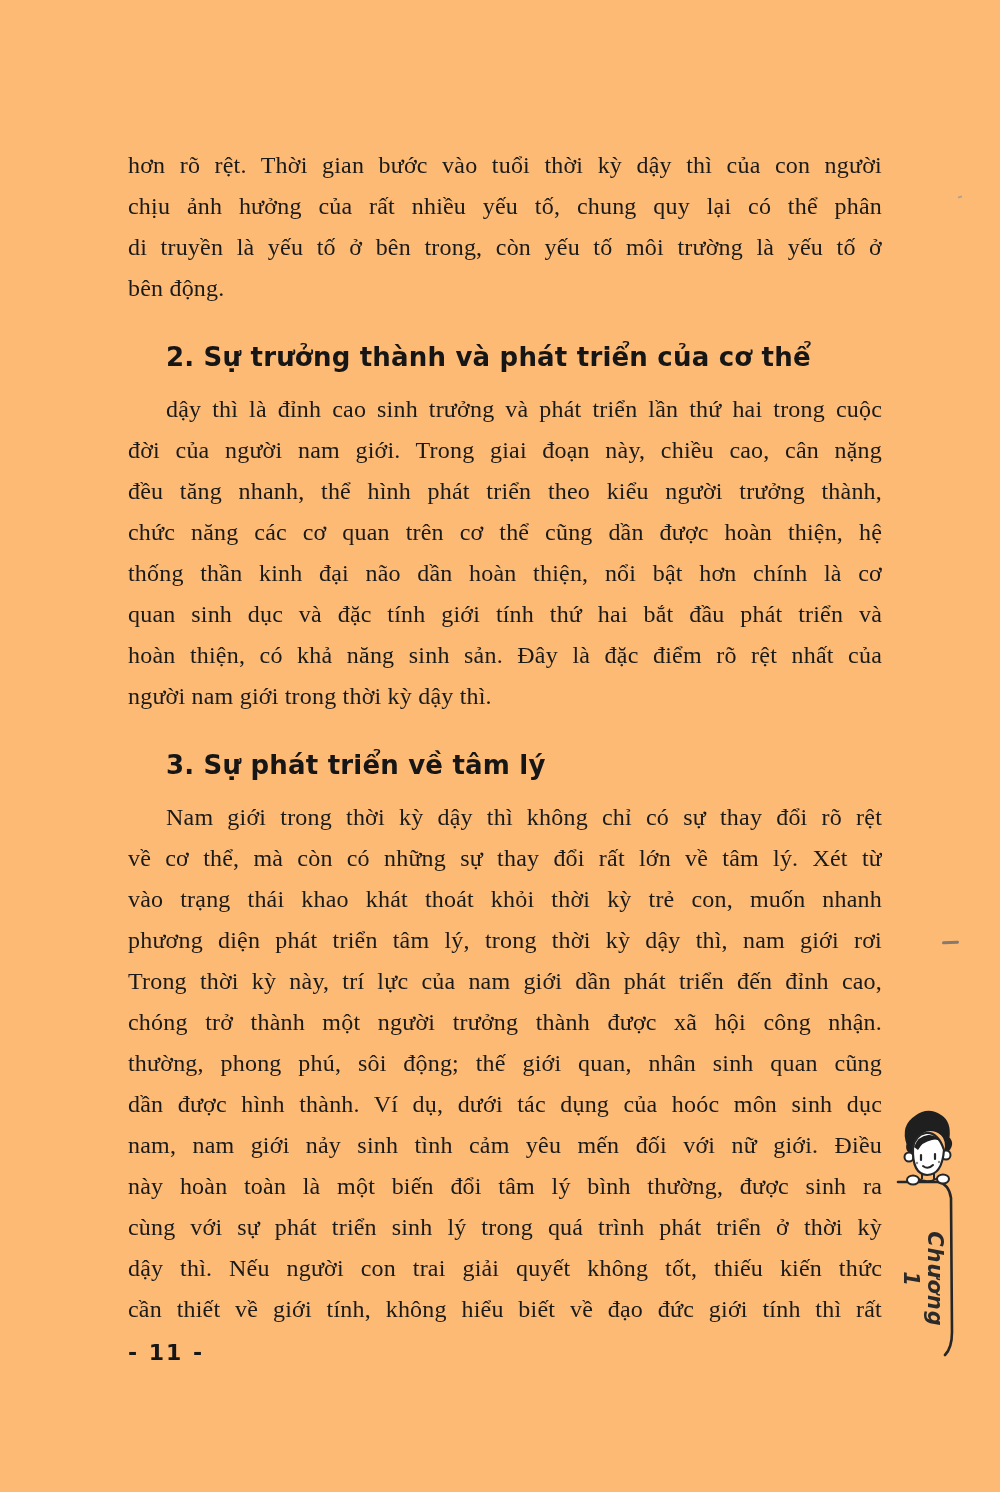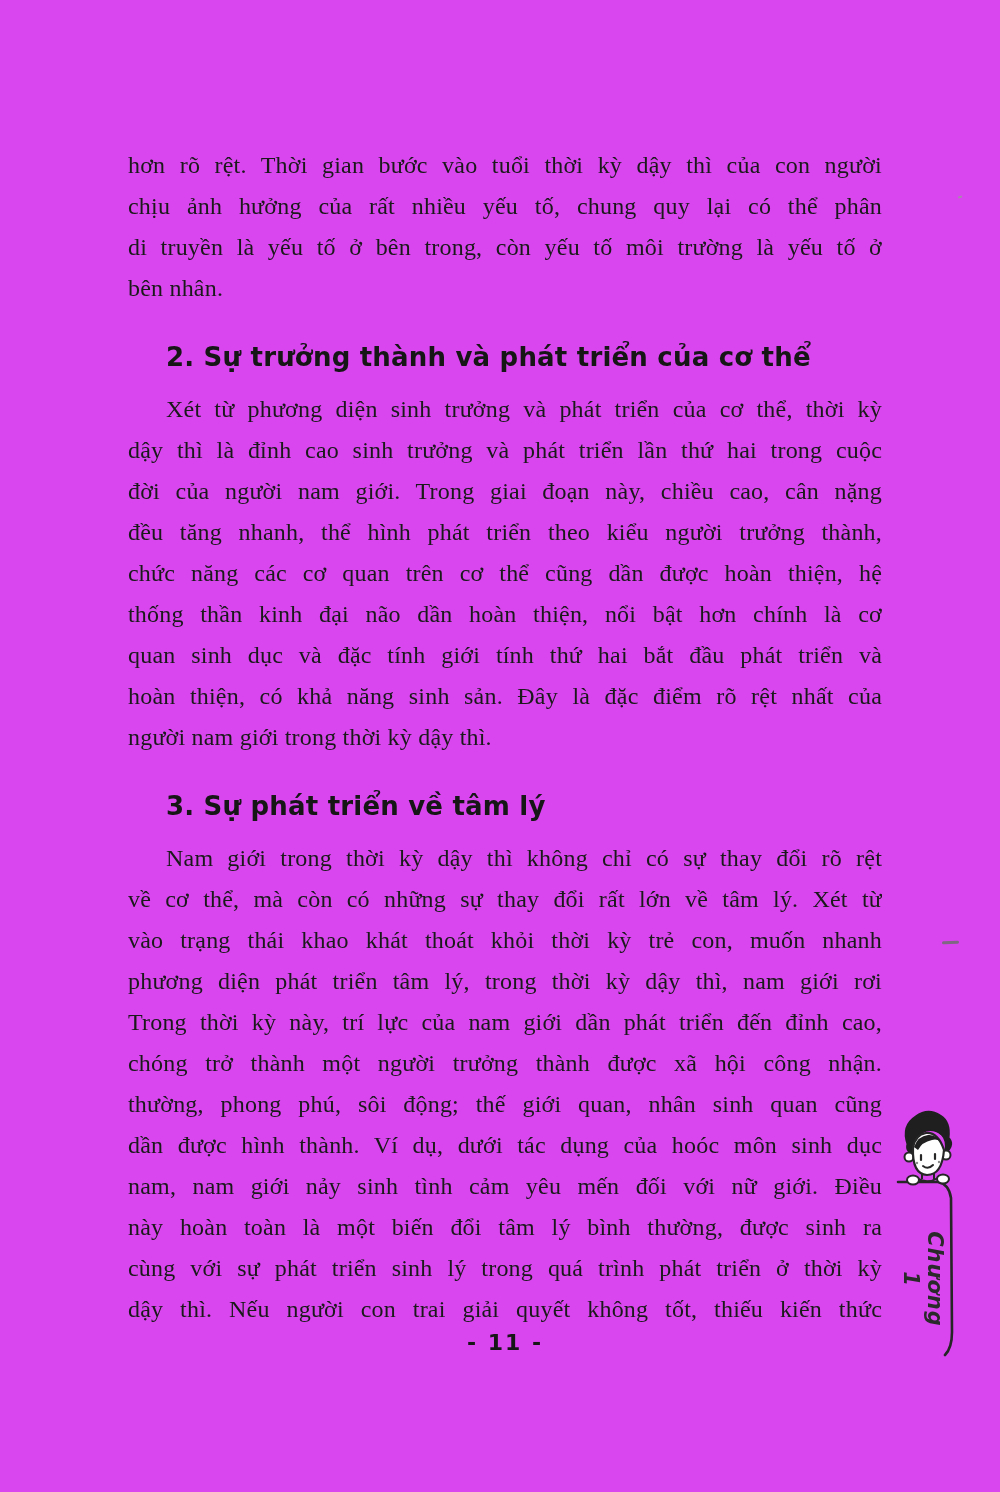--- a/index.html
+++ b/index.html
@@ -1,21 +1,21 @@
 <!DOCTYPE html>
 <html><head>
 <meta charset="utf-8">
 <style>
   html, body { margin: 0; padding: 0; background: #e8e8e8; }
   .page {
     position: relative;
     width: 1000px;
     height: 1492px;
     margin: 0 auto;
-    background: #d946ef;
+    background: #fdba74;
     color: #1a1a1a;
     overflow: hidden;
     font-family: "Liberation Serif", serif;
   }
   .text-block {
     position: absolute;
     top: 0; left: 0;
     width: 1000px;
     box-sizing: border-box;
     padding: 145px 118px 0 128px;
@@ -43,22 +43,21 @@
     margin: 28px 0 12px 0;
     padding-left: 38px;
     letter-spacing: 0.2px;
     color: #161616;
   }
   .pagenum {
     font-family: "DejaVu Sans", sans-serif;
     font-weight: bold;
     font-size: 22px;
     letter-spacing: 2px;
-    text-align: center;
-    margin-top: 0;
+    margin-top: 10px;
     color: #161616;
   }
   .margin-art {
     position: absolute;
     left: 888px;
     top: 1100px;
     width: 80px;
     height: 275px;
   }
   .margin-art svg { display: block; }
@@ -104,27 +103,26 @@
 <body>
 
 <div class="page">
 
   <div class="text-block">
 
     <div class="para">
         <div class="line">hơn rõ rệt. Thời gian bước vào tuổi thời kỳ dậy thì của con người</div>
         <div class="line">chịu ảnh hưởng của rất nhiều yếu tố, chung quy lại có thể phân</div>
         <div class="line">di truyền là yếu tố ở bên trong, còn yếu tố môi trường là yếu tố ở</div>
-        <div class="line">bên nhân.</div>
+        <div class="line">bên động.</div>
       </div>
 
     <h2 class="heading">2. Sự trưởng thành và phát triển của cơ thể</h2>
 
     <div class="para indent">
-        <div class="line">Xét từ phương diện sinh trưởng và phát triển của cơ thể, thời kỳ</div>
         <div class="line">dậy thì là đỉnh cao sinh trưởng và phát triển lần thứ hai trong cuộc</div>
         <div class="line">đời của người nam giới. Trong giai đoạn này, chiều cao, cân nặng</div>
         <div class="line">đều tăng nhanh, thể hình phát triển theo kiểu người trưởng thành,</div>
         <div class="line">chức năng các cơ quan trên cơ thể cũng dần được hoàn thiện, hệ</div>
         <div class="line">thống thần kinh đại não dần hoàn thiện, nổi bật hơn chính là cơ</div>
         <div class="line">quan sinh dục và đặc tính giới tính thứ hai bắt đầu phát triển và</div>
         <div class="line">hoàn thiện, có khả năng sinh sản. Đây là đặc điểm rõ rệt nhất của</div>
         <div class="line">người nam giới trong thời kỳ dậy thì.</div>
       </div>
 
@@ -136,20 +134,21 @@
         <div class="line">vào trạng thái khao khát thoát khỏi thời kỳ trẻ con, muốn nhanh</div>
         <div class="line">phương diện phát triển tâm lý, trong thời kỳ dậy thì, nam giới rơi</div>
         <div class="line">Trong thời kỳ này, trí lực của nam giới dần phát triển đến đỉnh cao,</div>
         <div class="line">chóng trở thành một người trưởng thành được xã hội công nhận.</div>
         <div class="line">thường, phong phú, sôi động; thế giới quan, nhân sinh quan cũng</div>
         <div class="line">dần được hình thành. Ví dụ, dưới tác dụng của hoóc môn sinh dục</div>
         <div class="line">nam, nam giới nảy sinh tình cảm yêu mến đối với nữ giới. Điều</div>
         <div class="line">này hoàn toàn là một biến đổi tâm lý bình thường, được sinh ra</div>
         <div class="line">cùng với sự phát triển sinh lý trong quá trình phát triển ở thời kỳ</div>
         <div class="line">dậy thì. Nếu người con trai giải quyết không tốt, thiếu kiến thức</div>
+        <div class="line">cần thiết về giới tính, không hiểu biết về đạo đức giới tính thì rất</div>
       </div>
 
     <div class="pagenum">- 11 -</div>
   </div>
 
   <div class="margin-art">
     <svg width="80" height="275" viewBox="0 0 80 275">
 
       <path d="M10,82 L50,82 Q61,84 63,98 L64,232 Q64,248 57,255" fill="none" stroke="#262626" stroke-width="2.6" stroke-linecap="round"></path>
 

